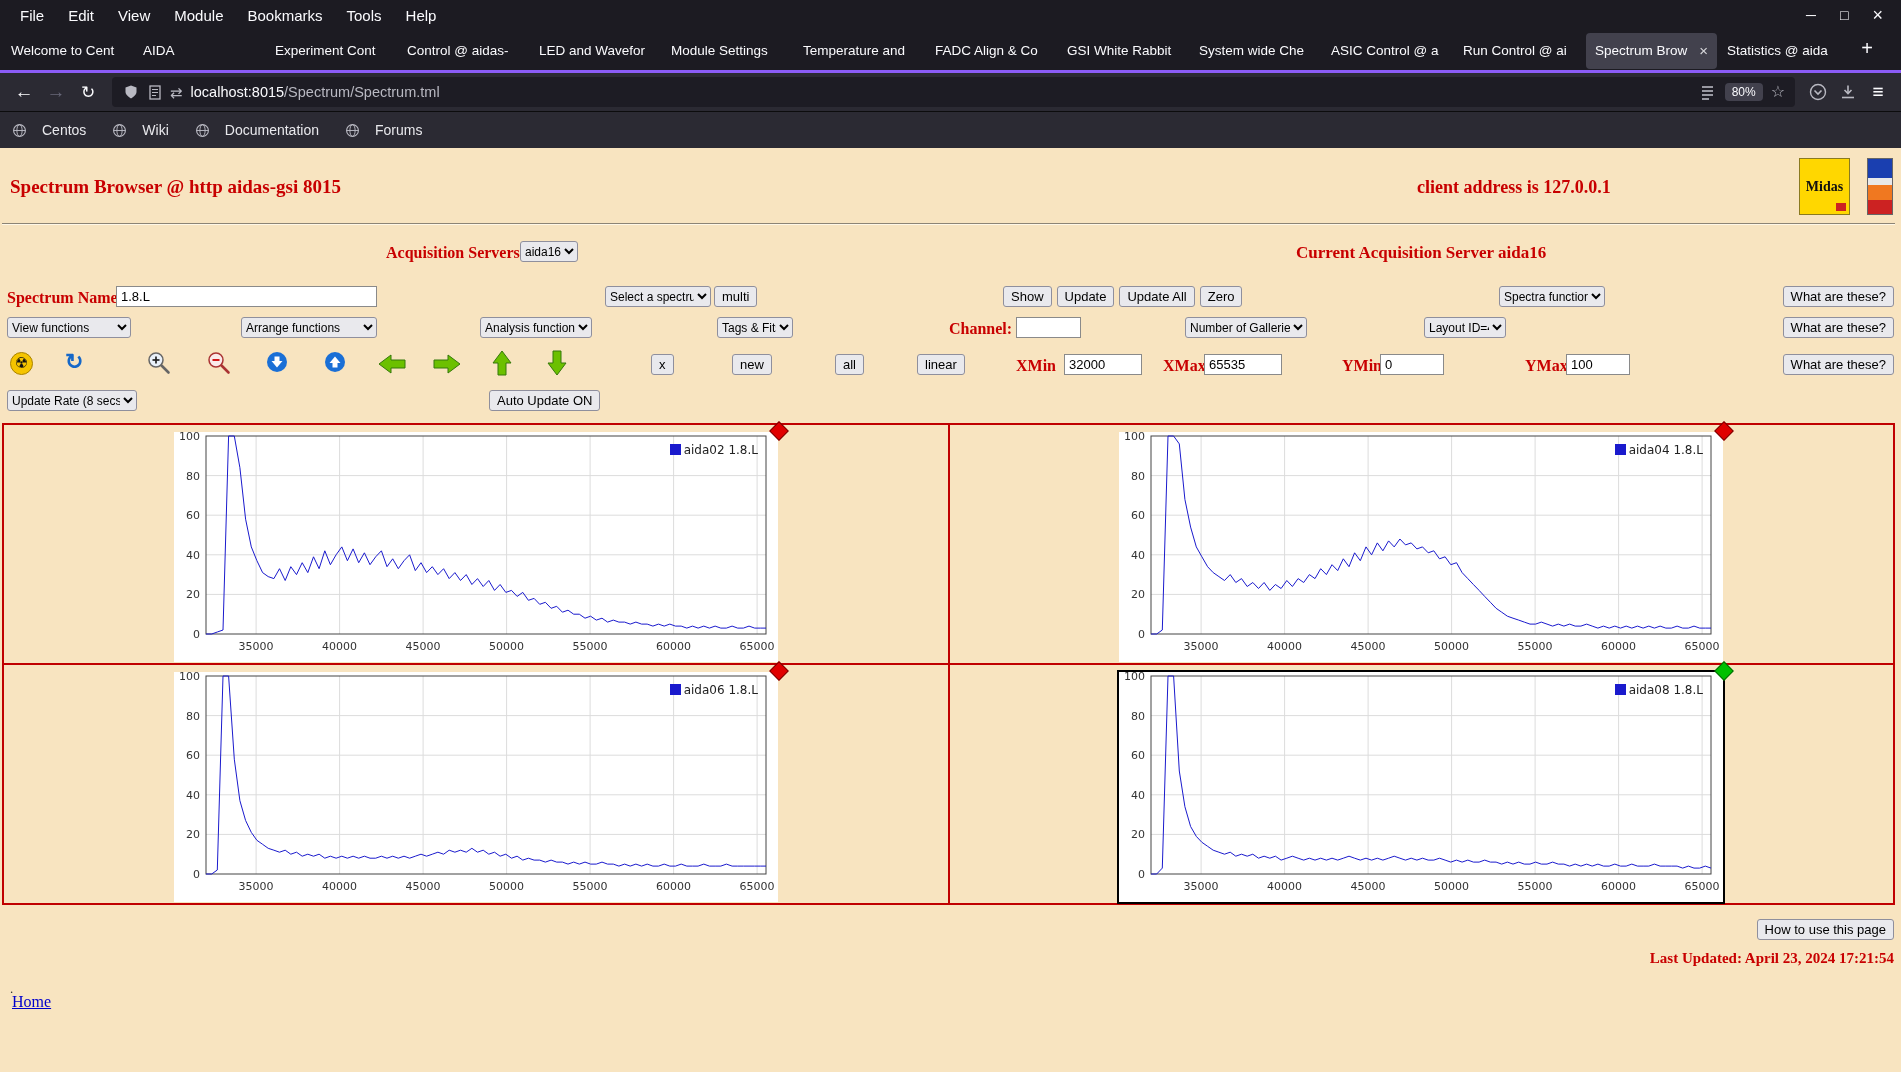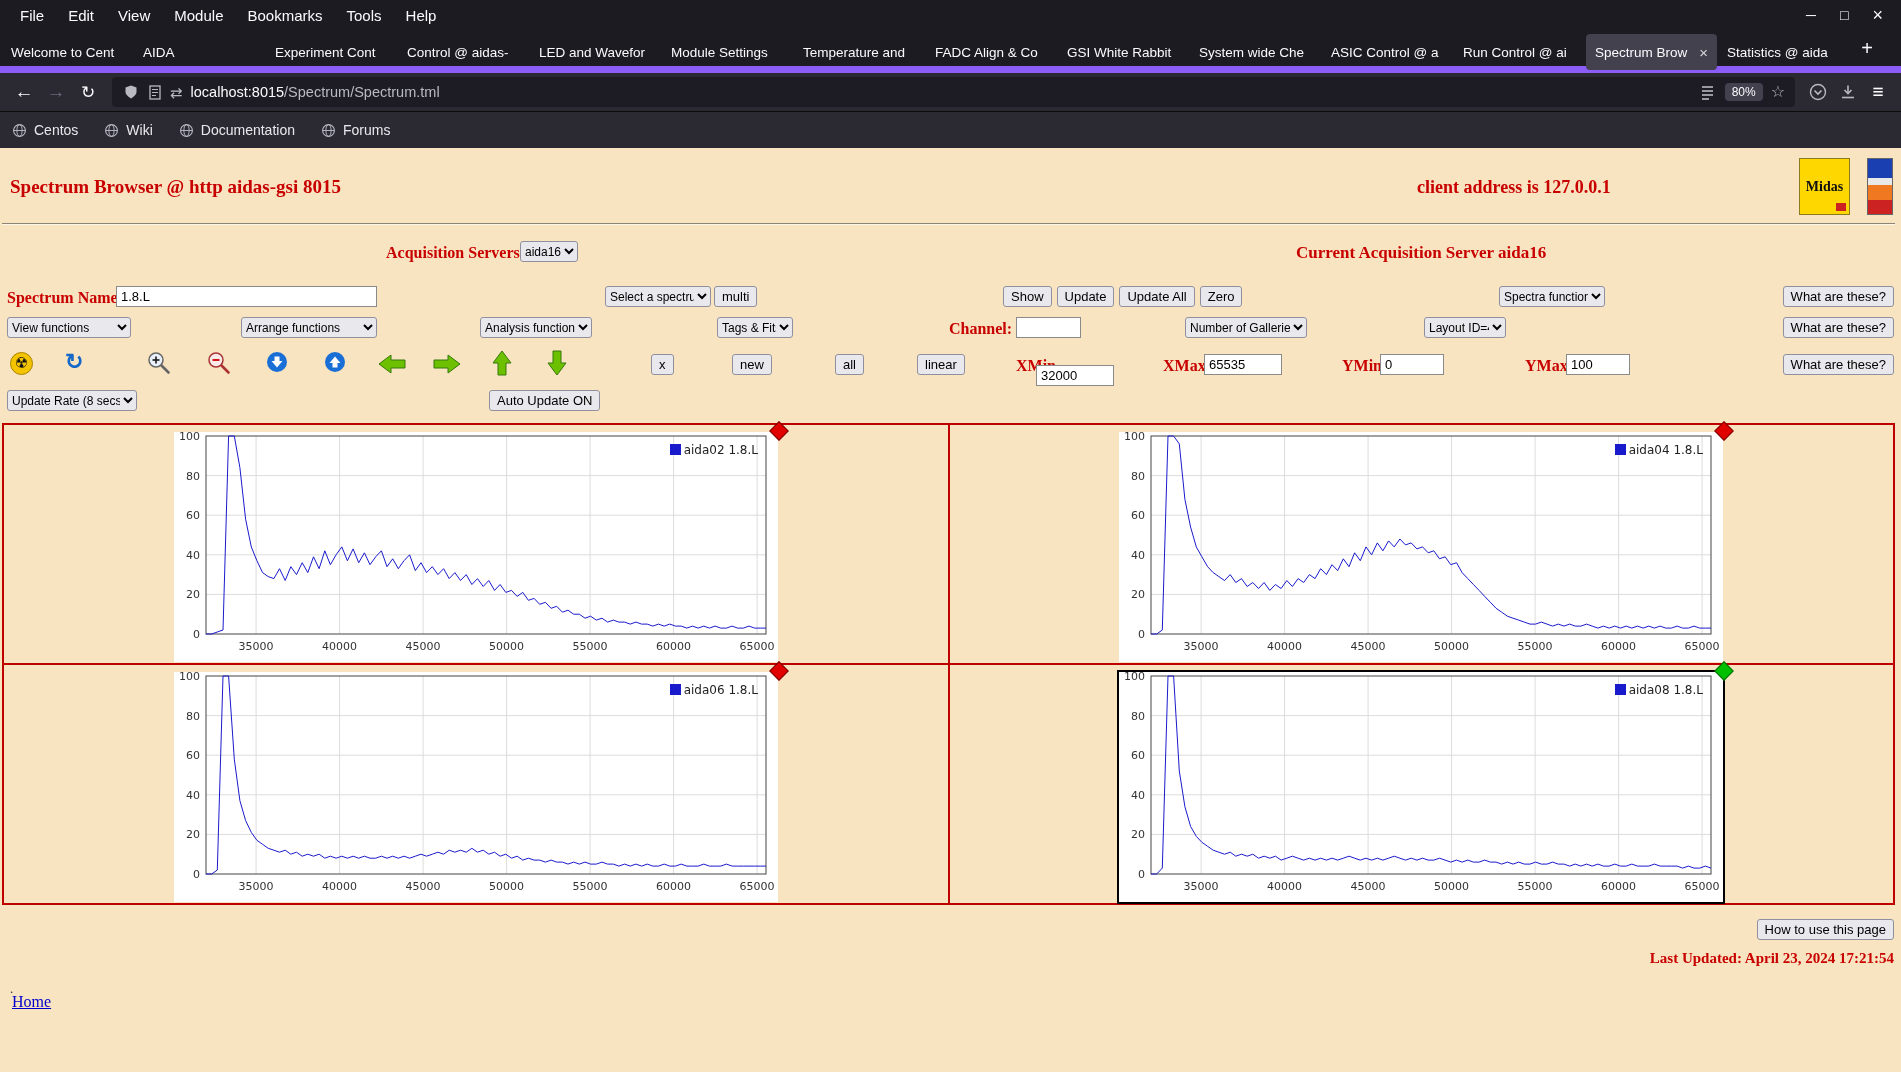--- a/index.html
+++ b/index.html
@@ -8,21 +8,21 @@
   .abs{position:absolute}
 
   
   .menubar{height:30px;background:#1c1b22;display:flex;align-items:center;color:#fbfbfe;
     font-family:"Liberation Sans",sans-serif;font-size:15px;padding:8px 8px}
   .menu-item{padding:0 12px;cursor:default}
   .win-controls{margin-left:auto;display:flex;align-items:center;gap:24px;padding-right:10px}
   .winbtn{font-size:14px;line-height:1;cursor:default}
   .winbtn.close{font-size:18px}
 
-  .tabbar{height:43px;background:#1c1b22;display:flex;align-items:flex-start;padding:0 2px;border-bottom:7px solid #8b5cf6}
+  .tabbar{height:43px;background:#1c1b22;display:flex;align-items:center;padding:0 2px;border-bottom:3px solid #8b5cf6}
   .tab-strip{display:flex;align-items:flex-end;flex:0 1 auto;min-width:0}
   .tab{width:131px;height:36px;margin:4px 1px 3px 0;display:flex;align-items:center;padding:0 9px;
     color:#fbfbfe;font-family:"Liberation Sans",sans-serif;font-size:13.5px;border-radius:4px;overflow:hidden;flex:0 1 auto;cursor:default}
   .tab.active{background:#42414d}
   .tab-label{white-space:nowrap;overflow:hidden;flex:1 1 auto}
   .tab-close{margin-left:5px;font-size:15px;color:#d7d7db}
   .newtab{width:34px;height:36px;margin-bottom:3px;display:flex;align-items:center;justify-content:center;
     color:#fbfbfe;font-size:20px;font-family:"Liberation Sans",sans-serif;cursor:default}
 
   .navbar{height:39px;background:#2b2a33;display:flex;align-items:center;padding:0 8px;
@@ -36,21 +36,21 @@
   .url-path{color:#b9b9c2;white-space:nowrap}
   .url-spacer{flex:1}
   .dimglyph{color:#b9b9c2;font-size:15px;line-height:1;cursor:default}
   .zoom-chip{background:#42414d;border-radius:4px;padding:2px 7px;font-size:12px;color:#fbfbfe;cursor:default}
   .star{font-size:16px}
   .navicon{display:flex;align-items:center;justify-content:center;width:30px;cursor:default}
   .hamburger{font-size:19px;color:#fbfbfe}
 
   .bookmarksbar{height:36px;background:#2b2a33;display:flex;align-items:center;padding:0 12px;gap:26px;
     font-family:"Liberation Sans",sans-serif;font-size:14px;color:#e8e8ec}
-  .bm{display:flex;align-items:flex-end;gap:7px;cursor:default}
+  .bm{display:flex;align-items:flex-end;gap:15px;cursor:default}
 
   
   .page{position:relative;height:936px;background:#f8e4c0}
   .page-title{font-size:19px;font-weight:bold;color:#c80000;white-space:nowrap}
   .lbl{font-size:16px;font-weight:bold;color:#c80000;white-space:nowrap}
   .lbl.big{font-size:17px}
   .hr{height:2px;border-top:1px solid #8c8475;border-bottom:1px solid #fff7e6}
   .lastupd{font-size:15px;font-weight:bold;color:#c80000;white-space:nowrap}
   .home-link{font-size:16px;color:#0000cc;text-decoration:underline;cursor:pointer}
   .dot-text{font-size:13px;color:#333}
@@ -345,21 +345,21 @@
   <span class="abs iconbox" style="left:547px;top:202px">
     <svg width="20" height="26" viewBox="0 0 20 26">
         <polygon points="10,25 1,13 6,13 6,1 14,1 14,13 19,13" fill="#6cc000" stroke="#35780a"></polygon>
       </svg>
   </span>
   <button class="abs btn" style="left:651px;top:206px">x</button>
   <button class="abs btn" style="left:732px;top:206px">new</button>
   <button class="abs btn" style="left:835px;top:206px">all</button>
   <button class="abs btn" style="left:917px;top:206px">linear</button>
   <span class="abs lbl" style="left:1016px;top:209px">XMin</span>
-  <input class="abs txt" style="left: 1036px; top: 206px; width: 78px; margin-top: 11px;" value="32000">
+  <input class="abs txt" style="left: 1064px; top: 206px; width: 78px;" value="32000">
   <span class="abs lbl" style="left:1163px;top:209px">XMax</span>
   <input class="abs txt" style="left: 1204px; top: 206px; width: 78px;" value="65535">
   <span class="abs lbl" style="left:1342px;top:209px">YMin</span>
   <input class="abs txt" style="left: 1380px; top: 206px; width: 64px;" value="0">
   <span class="abs lbl" style="left:1525px;top:209px">YMax</span>
   <input class="abs txt" style="left: 1566px; top: 206px; width: 64px;" value="100">
   <button class="abs btn" style="right:7px;top:206px">What are these?</button>
 
   <select class="abs ctl" style="left:7px;top:242px;width:130px">
     <option>Update Rate (8 secs)</option>

